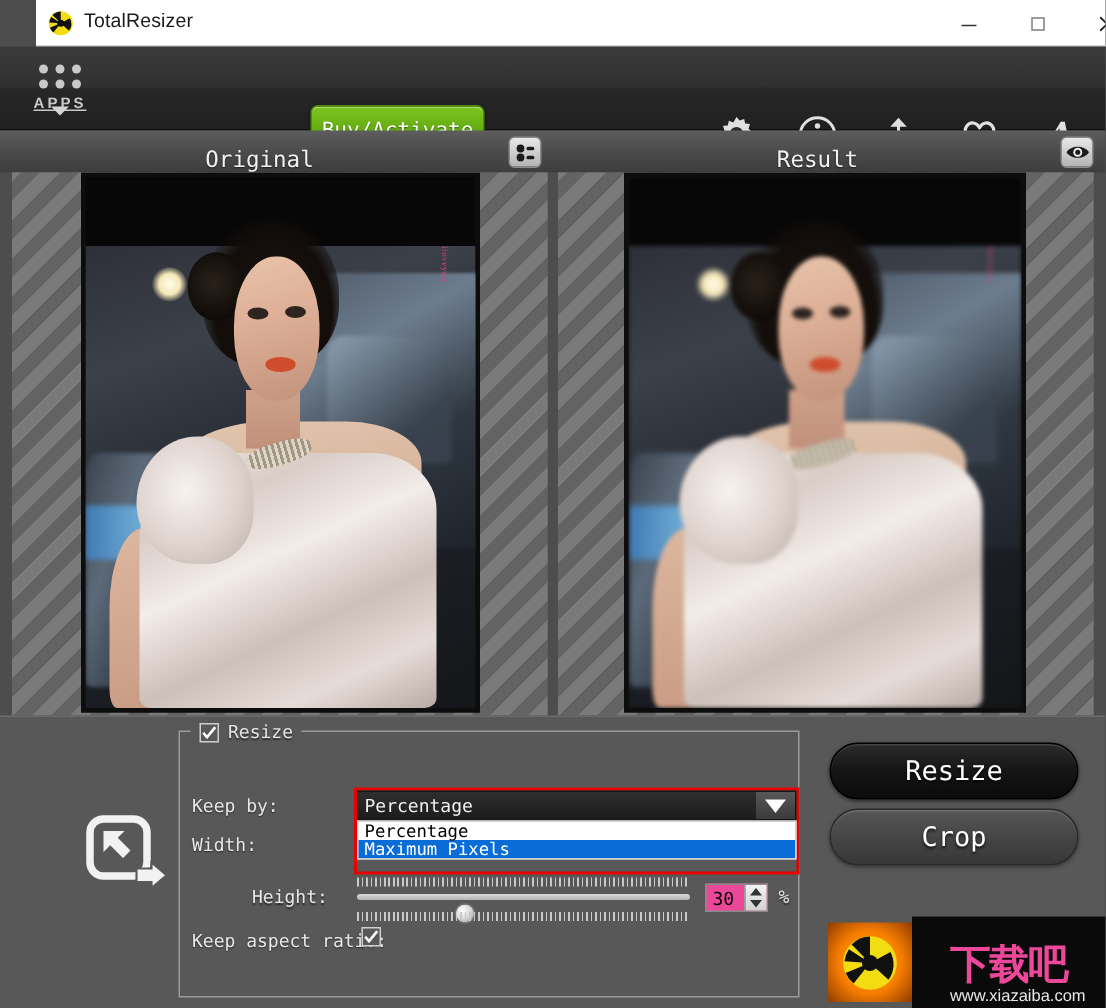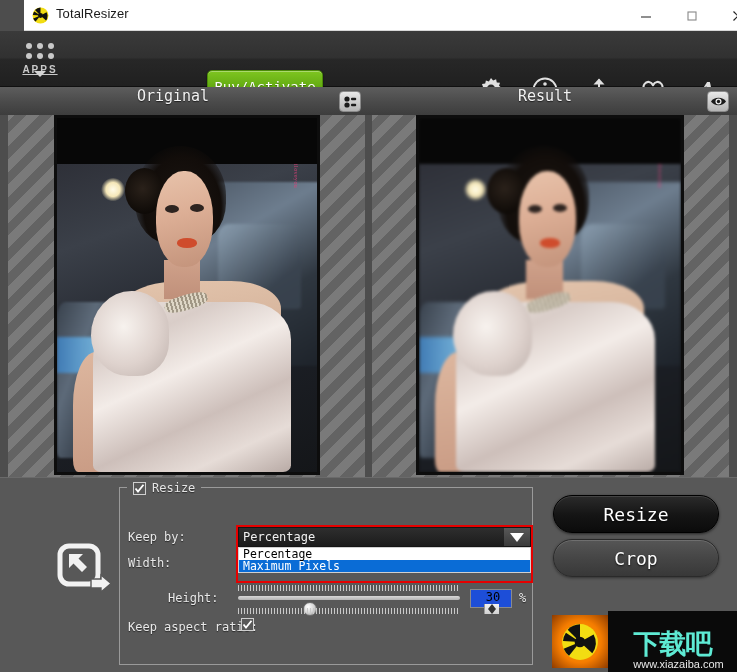--- a/index.html
+++ b/index.html
@@ -110,21 +110,21 @@
 
   
   .panels-header {
     position: absolute; left: 0; top: 87px;
     width: 737px; height: 28px;
     background: linear-gradient(to bottom, #5d5d5d 0%, #4a4a4a 55%, #3d3d3d 100%);
     box-sizing: border-box;
   }
   .panel-hd {
     position: absolute; top: 0; height: 28px;
-    display: flex; align-items: flex-start; justify-content: center;
+    display: flex; align-items: flex-end; justify-content: center;
   }
   .panel-hd-title {
     font-size: 15px; color: #f2f2f2;
     font-family: "DejaVu Sans Mono", monospace;
     text-shadow: 0 1px 1px rgba(0,0,0,0.6);
   }
   #hd-original { left: 8px; width: 330px; }
   #hd-result   { left: 380px; width: 330px; }
   .hd-btn {
     position: absolute; top: 4px;
@@ -357,24 +357,24 @@
   .slider-thumb {
     position: absolute; left: 65px; top: 6px;
     width: 14px; height: 14px; border-radius: 50%;
     background: radial-gradient(circle at 35% 32%, #ffffff 0%, #d5d5d5 52%, #8e8e8e 100%);
     border: 1px solid #6e6e6e;
     box-sizing: border-box;
   }
   .spin {
     position: absolute; left: 232px; top: 4px;
     width: 42px; height: 19px;
-    background: #1d4ed8;
+    background: #ec4899;
     border: 1px solid #8a8a8a;
     box-sizing: border-box;
-    display: flex; align-items: center; flex-direction: column;
+    display: flex; align-items: center;
   }
   .spin-val {
     flex: 1; padding-left: 4px;
     font-size: 12px; color: #000;
     font-family: "DejaVu Sans Mono", monospace;
   }
   .spin-btns {
     width: 14px; height: 17px;
     border-left: 1px solid #9a9a9a;
     background: linear-gradient(to bottom,#f2f2f2,#d2d2d2);
@@ -437,21 +437,21 @@
   }
   .wm-right {
     width: 129px; height: 61px;
     background: #0a0a0a;
     display: flex; flex-direction: column;
     align-items: center; justify-content: center;
   }
   .wm-cn {
     font-family: "DejaVu Sans", sans-serif;
     font-size: 27px; font-weight: bold;
-    color: #5eead4; line-height: 1;
+    color: #ec4899; line-height: 1;
     letter-spacing: -1px;
     margin-top: 17px;
   }
   .wm-url {
     font-family: "Liberation Sans", sans-serif;
     font-size: 11px; color: #e8e8e8;
     margin-top: 1px;
     margin-left: 12px;
   }
 </style>

